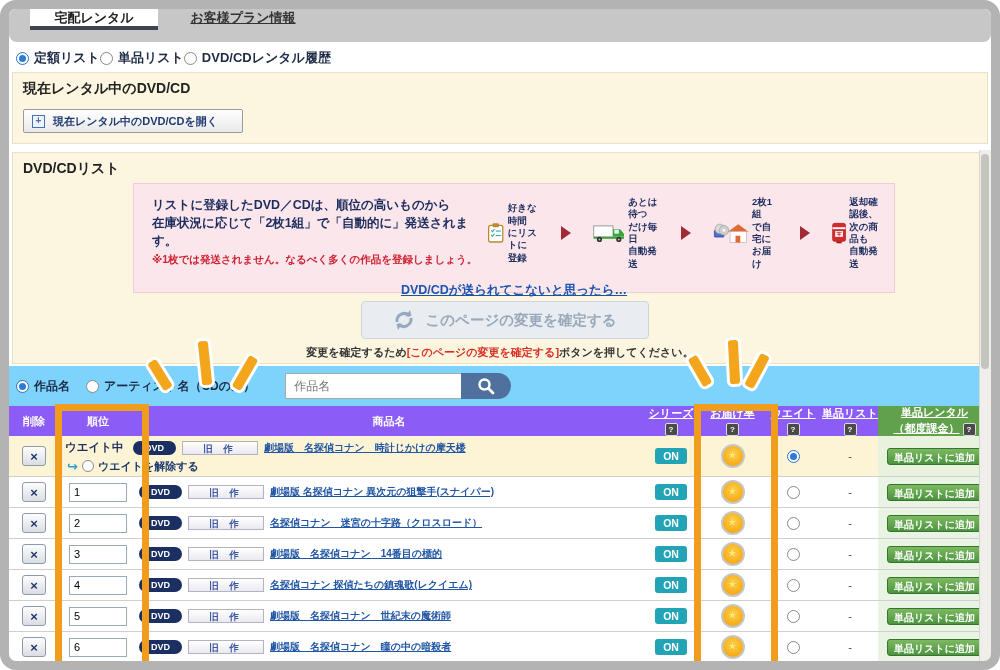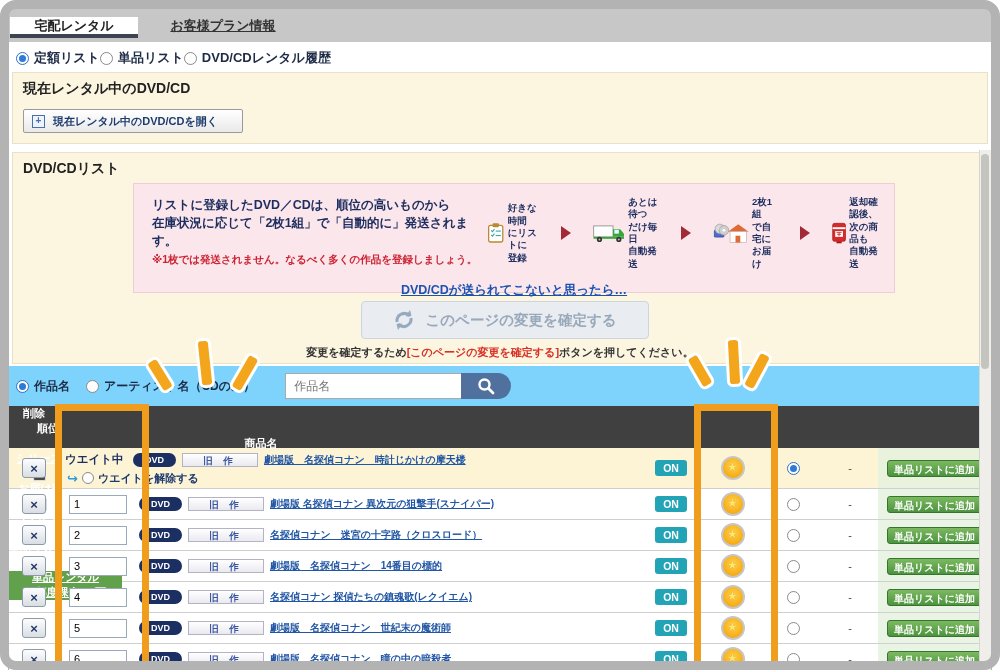--- a/index.html
+++ b/index.html
@@ -2,21 +2,21 @@
 <html><head>
 <meta charset="utf-8">
 <style>
   html,body{margin:0;padding:0;background:#fff;}
   #app{position:relative;width:1000px;height:670px;overflow:hidden;background:#fff;
        font-family:"Liberation Sans","DejaVu Sans",sans-serif;color:#222;}
   
   .frame{position:absolute;inset:0;border:9px solid #b3b3b3;border-radius:16px;z-index:60;pointer-events:none;}
 
   
-  .tabbar{position:absolute;left:9px;top:9px;width:982px;height:33px;background:#c7c7c7;display:flex;align-items:center;padding-left:1px;box-sizing:border-box;}
+  .tabbar{position:absolute;left:9px;top:9px;width:982px;height:33px;background:#c7c7c7;display:flex;align-items:flex-start;padding-left:21px;box-sizing:border-box;border-radius:8px;}
   .tab{display:flex;align-items:center;justify-content:center;font-size:13px;font-weight:bold;cursor:default;}
   .tab.active{width:128px;background:#fff;color:#222;position:relative;}
   .tab.active::after{content:"";position:absolute;left:0;right:0;bottom:-3px;height:4px;background:#3d4350;}
   .tab.inactive{width:170px;color:#333;}
   .tab.inactive span{text-decoration:underline;}
 
   
   .radio{display:inline-block;width:13px;height:13px;border-radius:50%;background:#fff;border:1px solid #8a8a8a;box-sizing:border-box;vertical-align:middle;position:relative;flex:none;}
   .radio.checked{border:1px solid #2f6fc4;}
   .radio.checked::after{content:"";position:absolute;left:2px;top:2px;width:7px;height:7px;border-radius:50%;background:#2e7bd6;}
@@ -55,21 +55,21 @@
   .confirm-note .red{color:#d93025;}
 
   
   .searchbar{position:absolute;left:8px;top:366px;width:984px;height:40px;background:#7dd3fc;box-sizing:border-box;display:flex;align-items:center;padding-left:8px;}
   .searchbar .opt{display:flex;align-items:center;gap:5px;font-size:12px;font-weight:bold;color:#1e2b46;margin-right:16px;}
   .search-input{width:176px;height:26px;border:1px solid #aaa;border-right:none;box-sizing:border-box;font-size:12px;padding:0 8px;margin-left:14px;outline:none;}
   .search-btn{width:50px;height:26px;background:#50719e;border:none;border-radius:0 13px 13px 0;display:flex;align-items:center;justify-content:center;cursor:pointer;}
 
   
   .table{position:absolute;left:8px;top:406px;width:984px;border-left:1px solid #b0b0b0;border-right:1px solid #b0b0b0;box-sizing:border-box;}
-  .thead{display:flex;height:42px;background:#404040;color:#fff;flex-direction:column;}
+  .thead{display:flex;height:30px;background:#8b5cf6;color:#fff;}
   .th{display:flex;flex-direction:column;align-items:center;justify-content:center;font-size:11px;font-weight:bold;gap:2px;box-sizing:border-box;}
   .th .link{text-decoration:underline;cursor:pointer;}
   .help{display:inline-block;width:11px;height:11px;background:#4a4a4a;border:1px solid #dcdcdc;border-radius:2px;color:#fff;font-size:8px;line-height:11px;text-align:center;font-weight:bold;cursor:pointer;}
   .th-single{background:#61a14c;line-height:1.2;}
   .c-del{width:50px;flex:none;}
   .c-rank{width:78px;flex:none;}
   .c-name{width:504px;flex:none;}
   .c-series{width:60px;flex:none;}
   .c-deliv{width:63px;flex:none;}
   .c-weight{width:58px;flex:none;}

